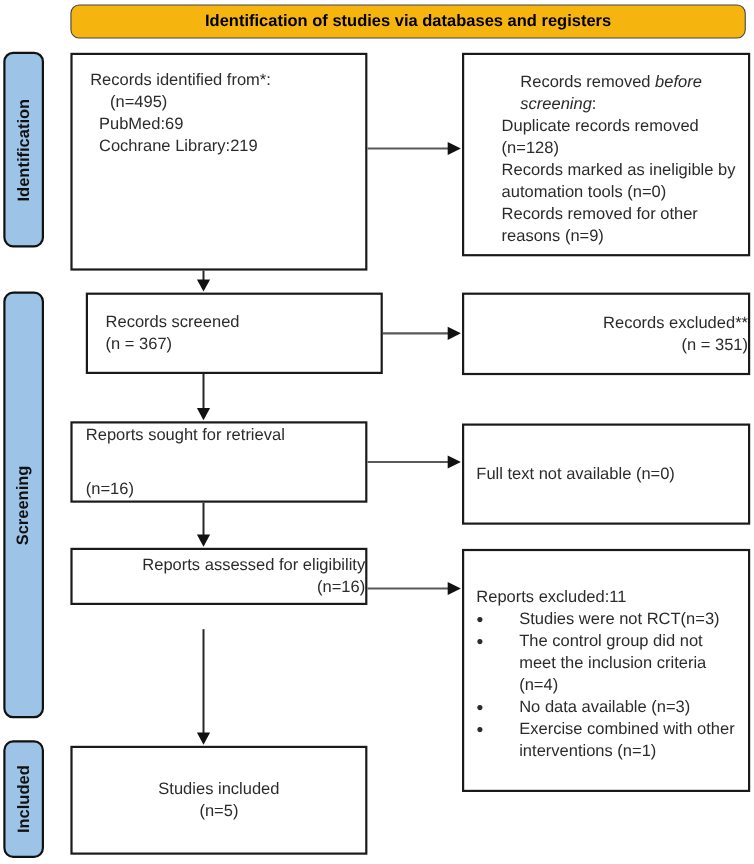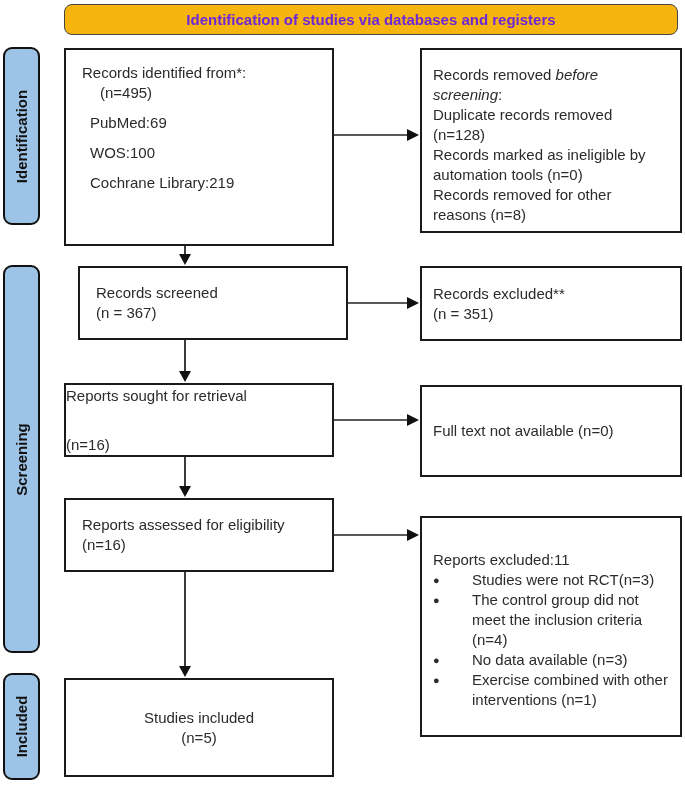--- a/index.html
+++ b/index.html
@@ -6,21 +6,21 @@
   body{
     width:685px;height:785px;position:relative;background:#ffffff;
     font-family:"Liberation Sans", sans-serif;color:#2b2b2b;
   }
   .canvas{position:absolute;inset:0;}
   
   .banner{
     position:absolute;left:64px;top:4px;width:614px;height:31px;
     background:#F6B40E;border:1.5px solid #454545;border-radius:8px;
     display:flex;align-items:center;justify-content:center;
-    font-weight:bold;font-size:15px;color:#6d28d9;box-sizing:border-box;
+    font-weight:bold;font-size:15px;color:#000000;box-sizing:border-box;
   }
   
   .side{
     position:absolute;left:3px;width:37px;background:#9DC3E6;
     border:2px solid #111;border-radius:9px;box-sizing:border-box;
     display:flex;align-items:center;justify-content:center;
   }
   .side span{
     transform:rotate(-90deg);white-space:nowrap;
     font-weight:bold;font-size:15px;color:#111;
@@ -32,30 +32,30 @@
   .box{
     position:absolute;background:#fff;border:2px solid #1a1a1a;
     box-sizing:border-box;font-size:15px;line-height:20px;
   }
   .box p{margin:0;}
   .col-l{left:64px;width:270px;}
   .col-r{left:420px;width:262px;}
   .vcenter{display:flex;flex-direction:column;justify-content:center;}
   .box-identified{top:48px;height:198px;padding:13px 8px 0 16px;}
   .box-identified .ind-total{margin-left:18px;}
-  .box-identified .ind-src{margin-left:8px;margin-top:10px;}
+  .box-identified .ind-src{margin-left:8px;}
   .box-removed{top:48px;height:185px;padding:15px 8px 0 11px;}
-  .box-removed .ttl{max-width:175px;}
-  .box-removed .itm{max-width:216px;}
+  .box-removed .ttl{max-width:175px;margin-left:40px;}
+  .box-removed .itm{margin-left:23px;max-width:216px;}
   .box-screened{top:266px;height:74px;padding-left:16px;margin-left:14px;}
-  .box-excluded{top:266px;height:75px;padding-left:11px;}
-  .box-sought{top:383px;height:74px;padding-left:0;gap:29px;}
+  .box-excluded{top:266px;height:75px;padding-left:11px;text-align:right;}
+  .box-sought{top:383px;height:74px;padding-left:12px;gap:29px;}
   .box-notavail{top:385px;height:92px;padding-left:11px;}
-  .box-assessed{top:498px;height:74px;padding-left:16px;}
-  .box-reports-excluded{top:516px;height:221px;padding:32px 12px 0 11px;}
+  .box-assessed{top:498px;height:52px;padding-left:16px;text-align:right;}
+  .box-reports-excluded{top:499px;height:221px;padding:32px 12px 0 11px;}
   .box-included{top:678px;height:99px;text-align:center;}
   .bullet-row{display:flex;}
   .bullet-row .bl{width:39px;flex:0 0 39px;font-size:11px;line-height:20px;}
   .bullet-row .bt{flex:1;}
   i{font-style:italic;}
   svg.arrows{position:absolute;left:0;top:0;}
 </style>
 </head>
 <body>
 
@@ -101,29 +101,28 @@
     <span>Screening</span>
   </div>
   <div class="side side-included">
     <span>Included</span>
   </div>
 
   <div class="box col-l box-identified">
     <p>Records identified from*:</p>
     <p class="ind-total">(n=495)</p>
     <p class="ind-src">PubMed:69</p>
-    <p class="ind-src">WOS:100</p>
     <p class="ind-src">Cochrane Library:219</p>
   </div>
 
   <div class="box col-r box-removed">
     <p class="ttl"><span>Records removed </span><i>before screening</i><span>:</span></p>
     <p class="itm">Duplicate records removed (n=128)</p>
     <p class="itm">Records marked as ineligible by automation tools (n=0)</p>
-    <p class="itm">Records removed for other reasons (n=8)</p>
+    <p class="itm">Records removed for other reasons (n=9)</p>
   </div>
 
   <div class="box col-l vcenter box-screened">
     <p>Records screened</p>
     <p>(n = 367)</p>
   </div>
   <div class="box col-r vcenter box-excluded">
     <p>Records excluded**</p>
     <p>(n = 351)</p>
   </div>

